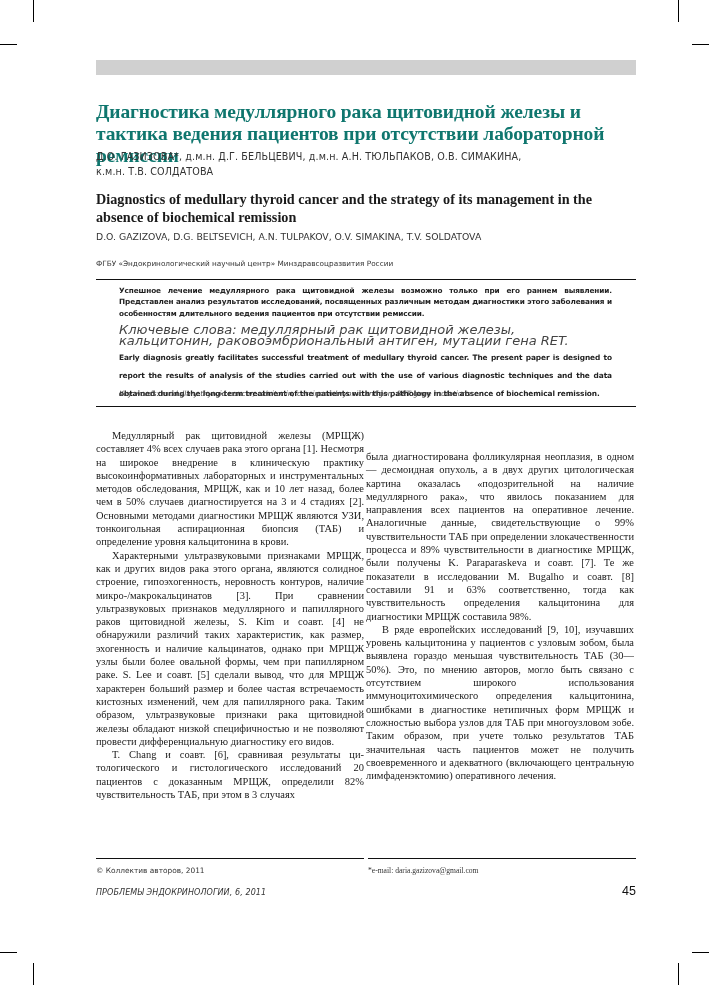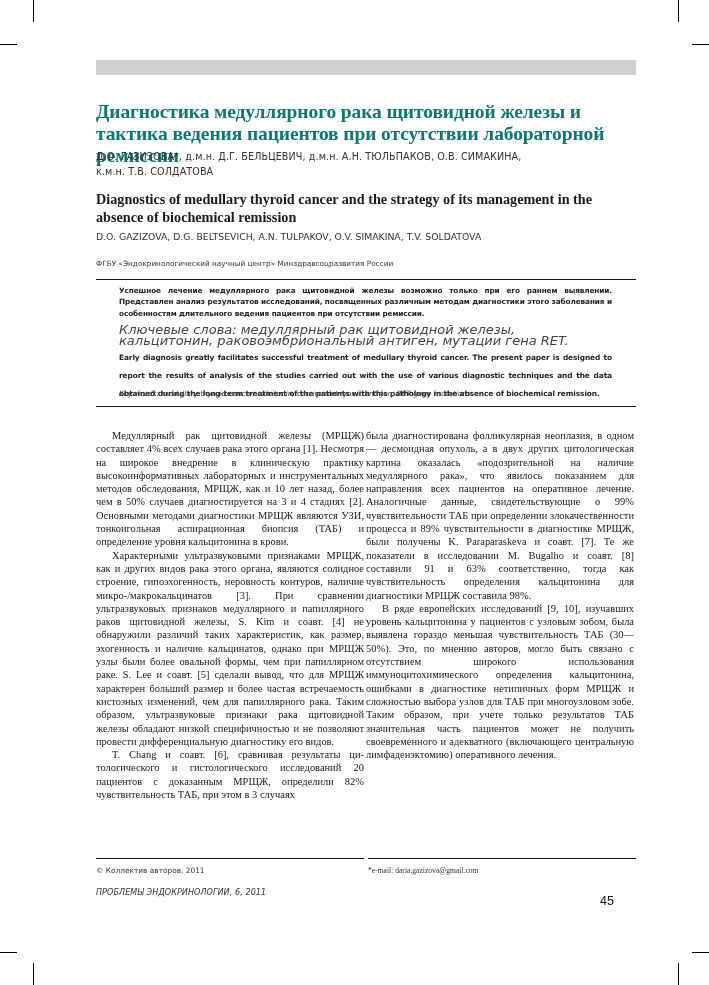--- a/index.html
+++ b/index.html
@@ -22,26 +22,26 @@
   .abstract { position: absolute; left: 119px; width: 493px; font-family: "DejaVu Sans", sans-serif; color: #222; }
   .abs-ru { top: 285px; font-size: 7.3px; line-height: 11.4px; font-weight: bold; text-align: justify; letter-spacing: -0.1px; }
   .kw-ru { top: 324px; font-size: 13px; line-height: 11px; font-style: italic; color: #444; }
   .abs-en { top: 349px; font-size: 7.4px; line-height: 18px; font-weight: bold; text-align: justify; letter-spacing: -0.1px; }
   .kw-en { top: 388px; font-size: 7.3px; line-height: 11px; font-style: italic; color: #444; }
   .col { position: absolute; top: 429px; width: 268px;
     font-family: "Liberation Serif", serif; font-size: 10.45px; line-height: 13.3px; color: #1a1a1a; text-align: justify; hyphens: manual; }
   .col p { margin: 0; text-indent: 16px; }
   .col p.noindent { text-indent: 0; }
   .col-left { left: 96px; }
-  .col-right { left: 366px; }
+  .col-right { left: 366px; margin-top: 21px; }
   .fn { position: absolute; top: 866px; font-size: 7.4px; color: #333; }
   .fn-left { left: 96px; font-family: "DejaVu Sans", sans-serif; }
   .fn-right { left: 368px; font-family: "Liberation Serif", serif; font-size: 7.6px; }
   .journal { position: absolute; left: 96px; top: 888px; font-family: "DejaVu Sans", sans-serif; font-style: italic; font-size: 8px; color: #333; letter-spacing: 0.1px; }
-  .pagenum { position: absolute; left: 600px; top: 884px; width: 36px; font-family: "Liberation Sans", sans-serif; font-size: 12.5px; color: #111; margin-top: 10px; }
+  .pagenum { position: absolute; left: 600px; top: 884px; width: 36px; text-align: right; font-family: "Liberation Sans", sans-serif; font-size: 12.5px; color: #111; }
 </style>
 </head>
 <body>
 
 <div class="crop cv" style="left:33px;top:0;"></div>
 <div class="crop ch" style="left:0;top:44px;"></div>
 <div class="crop cv" style="left:678px;top:0;"></div>
 <div class="crop ch" style="left:692px;top:44px;"></div>
 <div class="crop ch" style="left:0;top:952px;"></div>
 <div class="crop cv" style="left:33px;top:963px;"></div>

